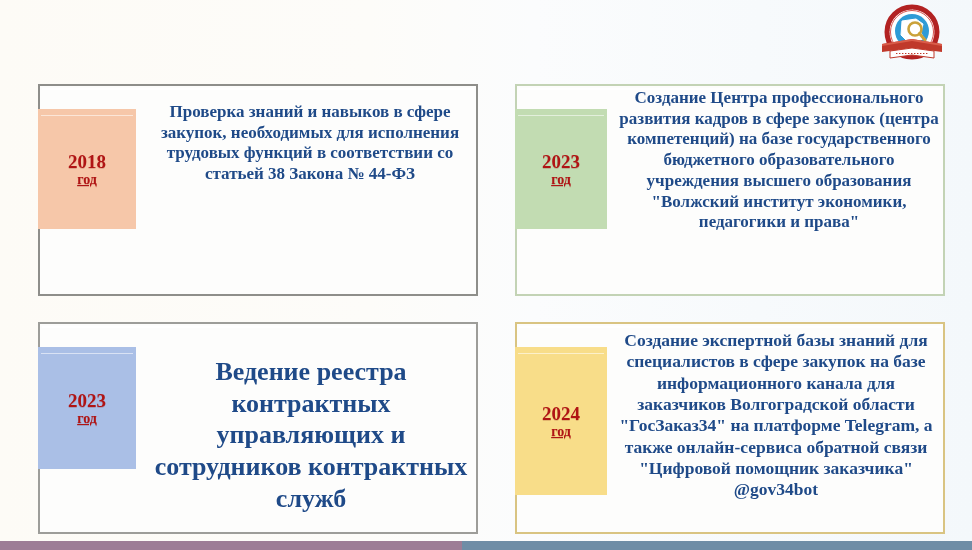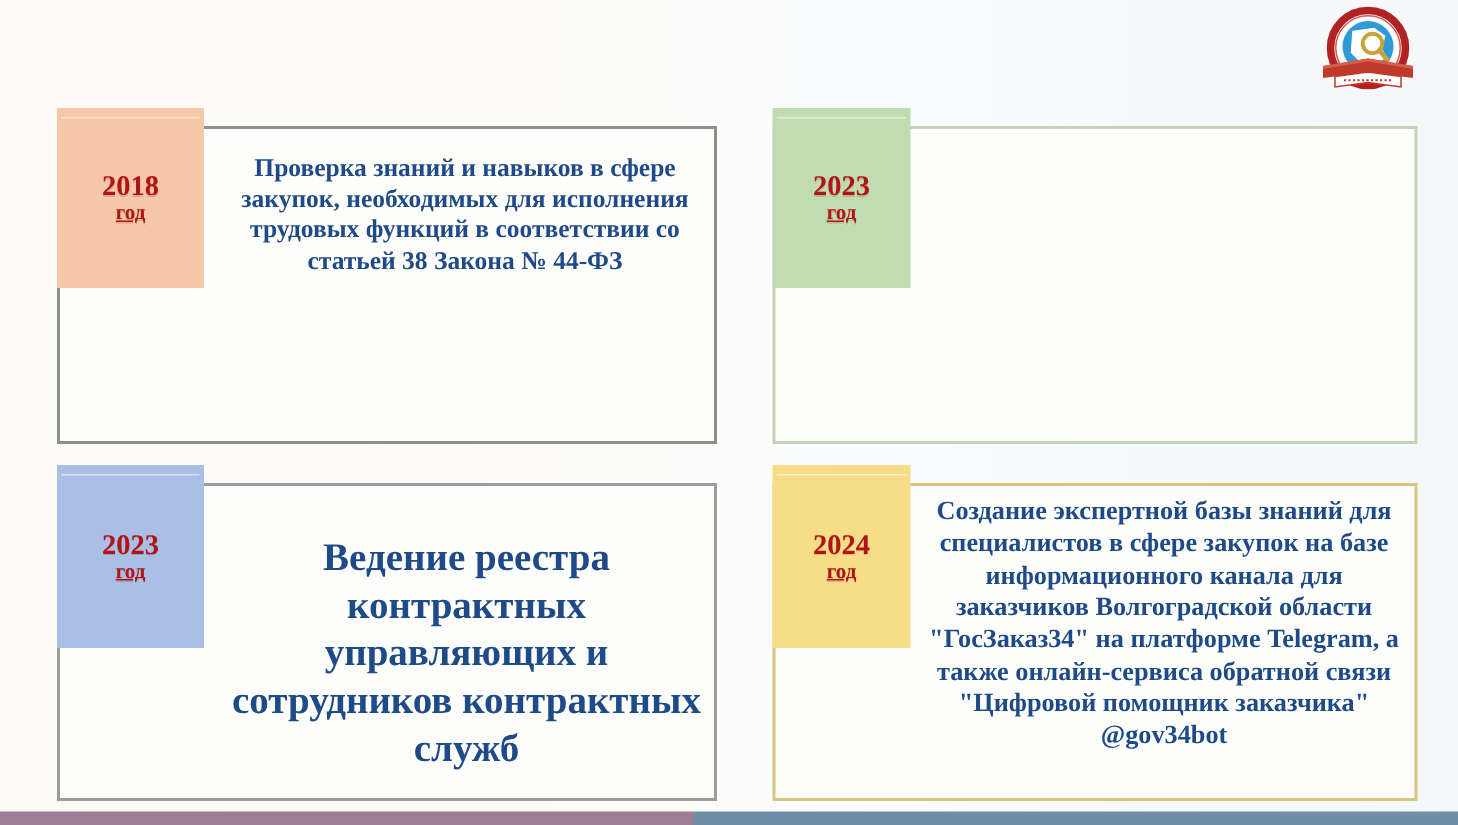--- a/index.html
+++ b/index.html
@@ -93,20 +93,21 @@
     flex-direction: column;
     align-items: center;
     justify-content: center;
     text-align: center;
     line-height: 1.12;
     font-size: 19px;
     font-weight: bold;
     color: #b01414;
     text-shadow: 0 1px 0 rgba(130,0,0,0.18);
     z-index: 3;
+    margin-top: 37px;
   }
   .badge .yr-num { display: block; }
   .badge .yr-word { display: block; font-size: 14px; text-decoration: underline; }
   
   .badge::before {
     content: "";
     position: absolute;
     left: 3px; right: 3px; top: 6px;
     height: 1px;
     background: rgba(255,255,255,0.55);
@@ -188,34 +189,35 @@
   </div>
   <div class="card-text" style="left:150px; top:102px; width:320px; font-size:17px;">Проверка знаний и навыков в сфере закупок, необходимых для исполнения трудовых функций в соответствии со статьей 38 Закона № 44-ФЗ</div>
 
   <div class="card c2" style="left:515px; top:84px; width:430px; height:212px;">
     <div class="card-frame"></div>
   </div>
   <div class="badge green" style="left:515px; top:72px; width:92px; height:120px;">
     <span class="yr-num">2023</span>
     <span class="yr-word">год</span>
   </div>
+  <div class="card-text" style="left:618px; top:88px; width:322px; font-size:17px;">Создание Центра профессионального развития кадров в сфере закупок (центра компетенций) на базе государственного бюджетного образовательного учреждения высшего образования "Волжский институт экономики, педагогики и права"</div>
 
   <div class="card c3" style="left:38px; top:322px; width:440px; height:212px;">
     <div class="card-frame"></div>
   </div>
   <div class="badge blue" style="left:38px; top:310px; width:98px; height:122px;">
     <span class="yr-num">2023</span>
     <span class="yr-word">год</span>
   </div>
   <div class="card-text" style="left:150px; top:356px; width:322px; font-size:26px;">Ведение реестра контрактных управляющих и сотрудников контрактных служб</div>
 
   <div class="card c4" style="left:515px; top:322px; width:430px; height:212px;">
     <div class="card-frame"></div>
   </div>
-  <div class="badge yellow" style="left:515px; top:310px; width:92px; height:122px;">
+  <div class="badge yellow" style="left:515px; top:310px; width:92px; height:148px;">
     <span class="yr-num">2024</span>
     <span class="yr-word">год</span>
   </div>
   <div class="card-text" style="left:612px; top:330px; width:328px; font-size:17.5px;">Создание экспертной базы знаний для специалистов в сфере закупок на базе информационного канала для заказчиков Волгоградской области "ГосЗаказ34" на платформе Telegram, а также онлайн-сервиса обратной связи "Цифровой помощник заказчика" @gov34bot</div>
 
   <div id="bottom-bar">
     <div class="seg-left"></div>
     <div class="seg-right"></div>
   </div>
 

